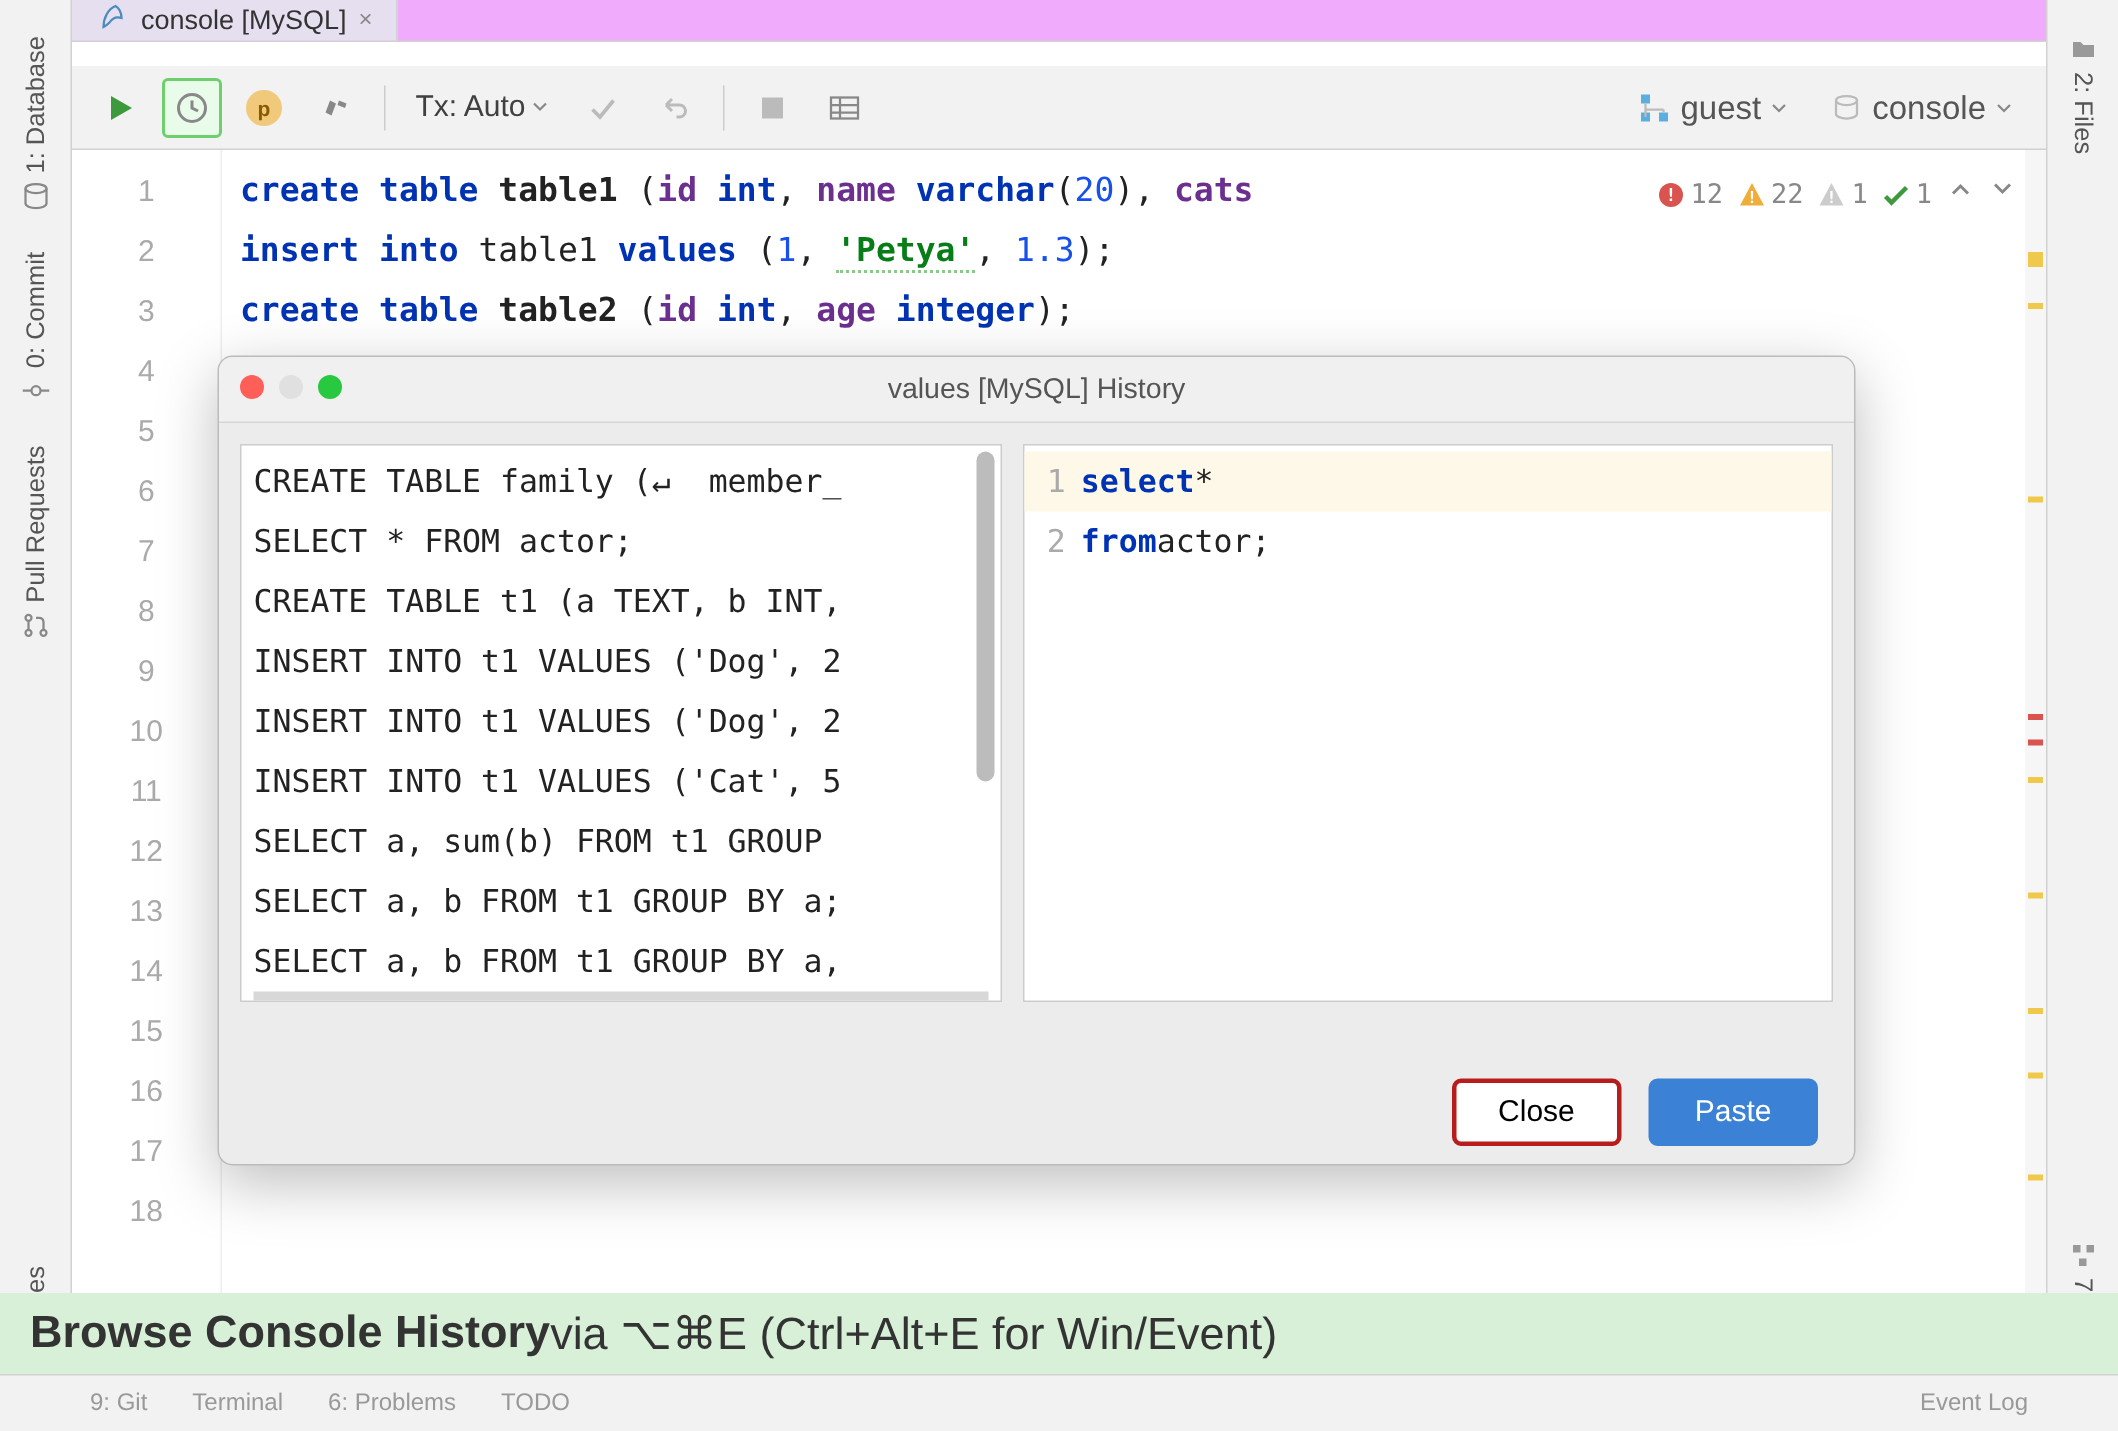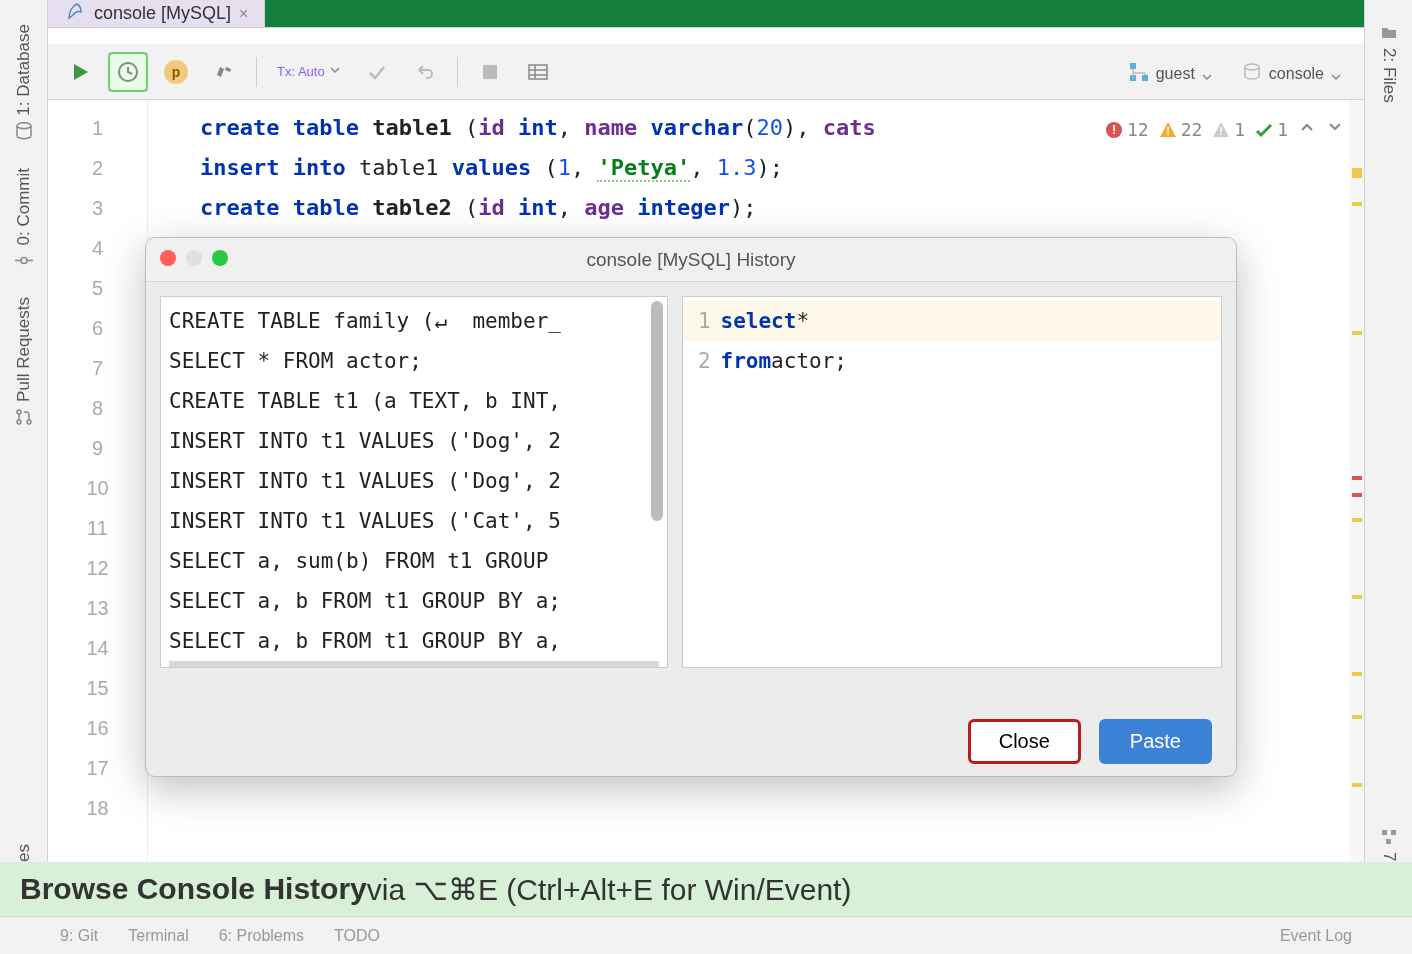--- a/index.html
+++ b/index.html
@@ -9,39 +9,39 @@
 
 .left-rail { position: absolute; left: 0; top: 0; bottom: 0; width: 48px; background: #f2f2f2; border-right: 1px solid #d1d1d1; display: flex; flex-direction: column; align-items: center; padding-top: 10px; }
 .left-rail .vitem { writing-mode: vertical-rl; transform: rotate(180deg); margin: 14px 0; font-size: 17px; color: #555; display: flex; align-items: center; gap: 6px; cursor: pointer; }
 .left-rail .vitem svg, .left-rail .vitem .glyph { transform: rotate(90deg); }
 
 
 .right-rail { position: absolute; right: 0; top: 0; bottom: 0; width: 48px; background: #f2f2f2; border-left: 1px solid #d1d1d1; display: flex; flex-direction: column; align-items: center; padding-top: 10px; }
 .right-rail .vitem { writing-mode: vertical-rl; margin: 14px 0; font-size: 17px; color: #555; display: flex; align-items: center; gap: 6px; cursor: pointer; }
 
 
-.tab-strip { position: absolute; left: 48px; top: 0; right: 48px; height: 28px; background: #15803d; border-bottom: 1px solid #d1d1d1; display: flex; align-items: stretch; }
+.tab-strip { position: absolute; left: 48px; top: 0; right: 48px; height: 28px; background: #f0abfc; border-bottom: 1px solid #d1d1d1; display: flex; align-items: stretch; }
 .tab { display: flex; align-items: center; gap: 8px; padding: 0 16px; background: #e6dff0; border-right: 1px solid #d1d1d1; font-size: 18px; color: #333; cursor: pointer; }
 .tab .close { color: #888; cursor: pointer; font-size: 16px; }
 
 
 .toolbar { position: absolute; left: 48px; top: 44px; right: 48px; height: 56px; background: #f2f2f2; border-bottom: 1px solid #d1d1d1; display: flex; align-items: center; padding: 0 12px; gap: 8px; }
 .toolbar .tbtn { width: 40px; height: 40px; display: flex; align-items: center; justify-content: center; cursor: pointer; border-radius: 4px; }
 .toolbar .highlighted { border: 2px solid #6fcf6f; background: #e9fbe9; }
 .toolbar .sep { width: 1px; height: 30px; background: #ccc; margin: 0 4px; }
-.toolbar .txlabel { font-size: 13px; color: #8b5cf6; display: flex; align-items: center; gap: 4px; padding: 0 8px; cursor: pointer; }
+.toolbar .txlabel { font-size: 20px; color: #404040; display: flex; align-items: center; gap: 4px; padding: 0 8px; cursor: pointer; }
 .toolbar .spacer { flex: 1; }
-.toolbar .dd { display: flex; align-items: flex-end; gap: 6px; font-size: 16px; color: #555; padding: 0 10px; cursor: pointer; }
+.toolbar .dd { display: flex; align-items: center; gap: 6px; font-size: 22px; color: #555; padding: 0 10px; cursor: pointer; }
 
 
 .editor-wrap { position: absolute; left: 48px; top: 100px; right: 48px; bottom: 0; display: flex; background: #fff; }
 .gutter { width: 100px; background: #fff; border-right: 1px solid #eee; padding-top: 8px; }
 .gutter .ln { height: 40px; line-height: 40px; text-align: center; color: #aaa; font-size: 20px; }
 .code { flex: 1; padding: 8px 0 0 12px; font-size: 22px; line-height: 40px; position: relative; }
-.code .row { height: 40px; white-space: pre; margin-left: 40px; }
+.code .row { height: 40px; white-space: pre; }
 .kw { color: #0033b3; font-weight: bold; }
 .fld { color: #6b2f8f; font-weight: bold; }
 .num { color: #1750eb; }
 .str { color: #067d17; font-weight: bold; }
 .punc { color: #222; }
 .name { color: #222; }
 .name-b { color: #222; font-weight: bold; }
 
 
 .inspect { position: absolute; top: 8px; right: 14px; display: flex; align-items: center; gap: 10px; font-size: 18px; color: #888; background: #fff; padding: 2px 6px; }
@@ -312,21 +312,21 @@
   </div>
 </div>
 
 <div class="dialog">
   <div class="titlebar">
     <div class="traffic">
       <div class="dot" style="background:#ff5f57"></div>
       <div class="dot" style="background:#e0e0e0"></div>
       <div class="dot" style="background:#28c840"></div>
     </div>
-    <div class="dtitle">console [MySQL] History</div>
+    <div class="dtitle">values [MySQL] History</div>
   </div>
   <div class="body">
     <div class="listpane mono">
       <div class="hrow">CREATE TABLE family (↵  member_</div>
       <div class="hrow">SELECT * FROM actor;</div>
       <div class="hrow">CREATE TABLE t1 (a TEXT, b INT,</div>
       <div class="hrow">INSERT INTO t1 VALUES ('Dog', 2</div>
       <div class="hrow">INSERT INTO t1 VALUES ('Dog', 2</div>
       <div class="hrow">INSERT INTO t1 VALUES ('Cat', 5</div>
       <div class="hrow">SELECT a, sum(b) FROM t1 GROUP </div>

